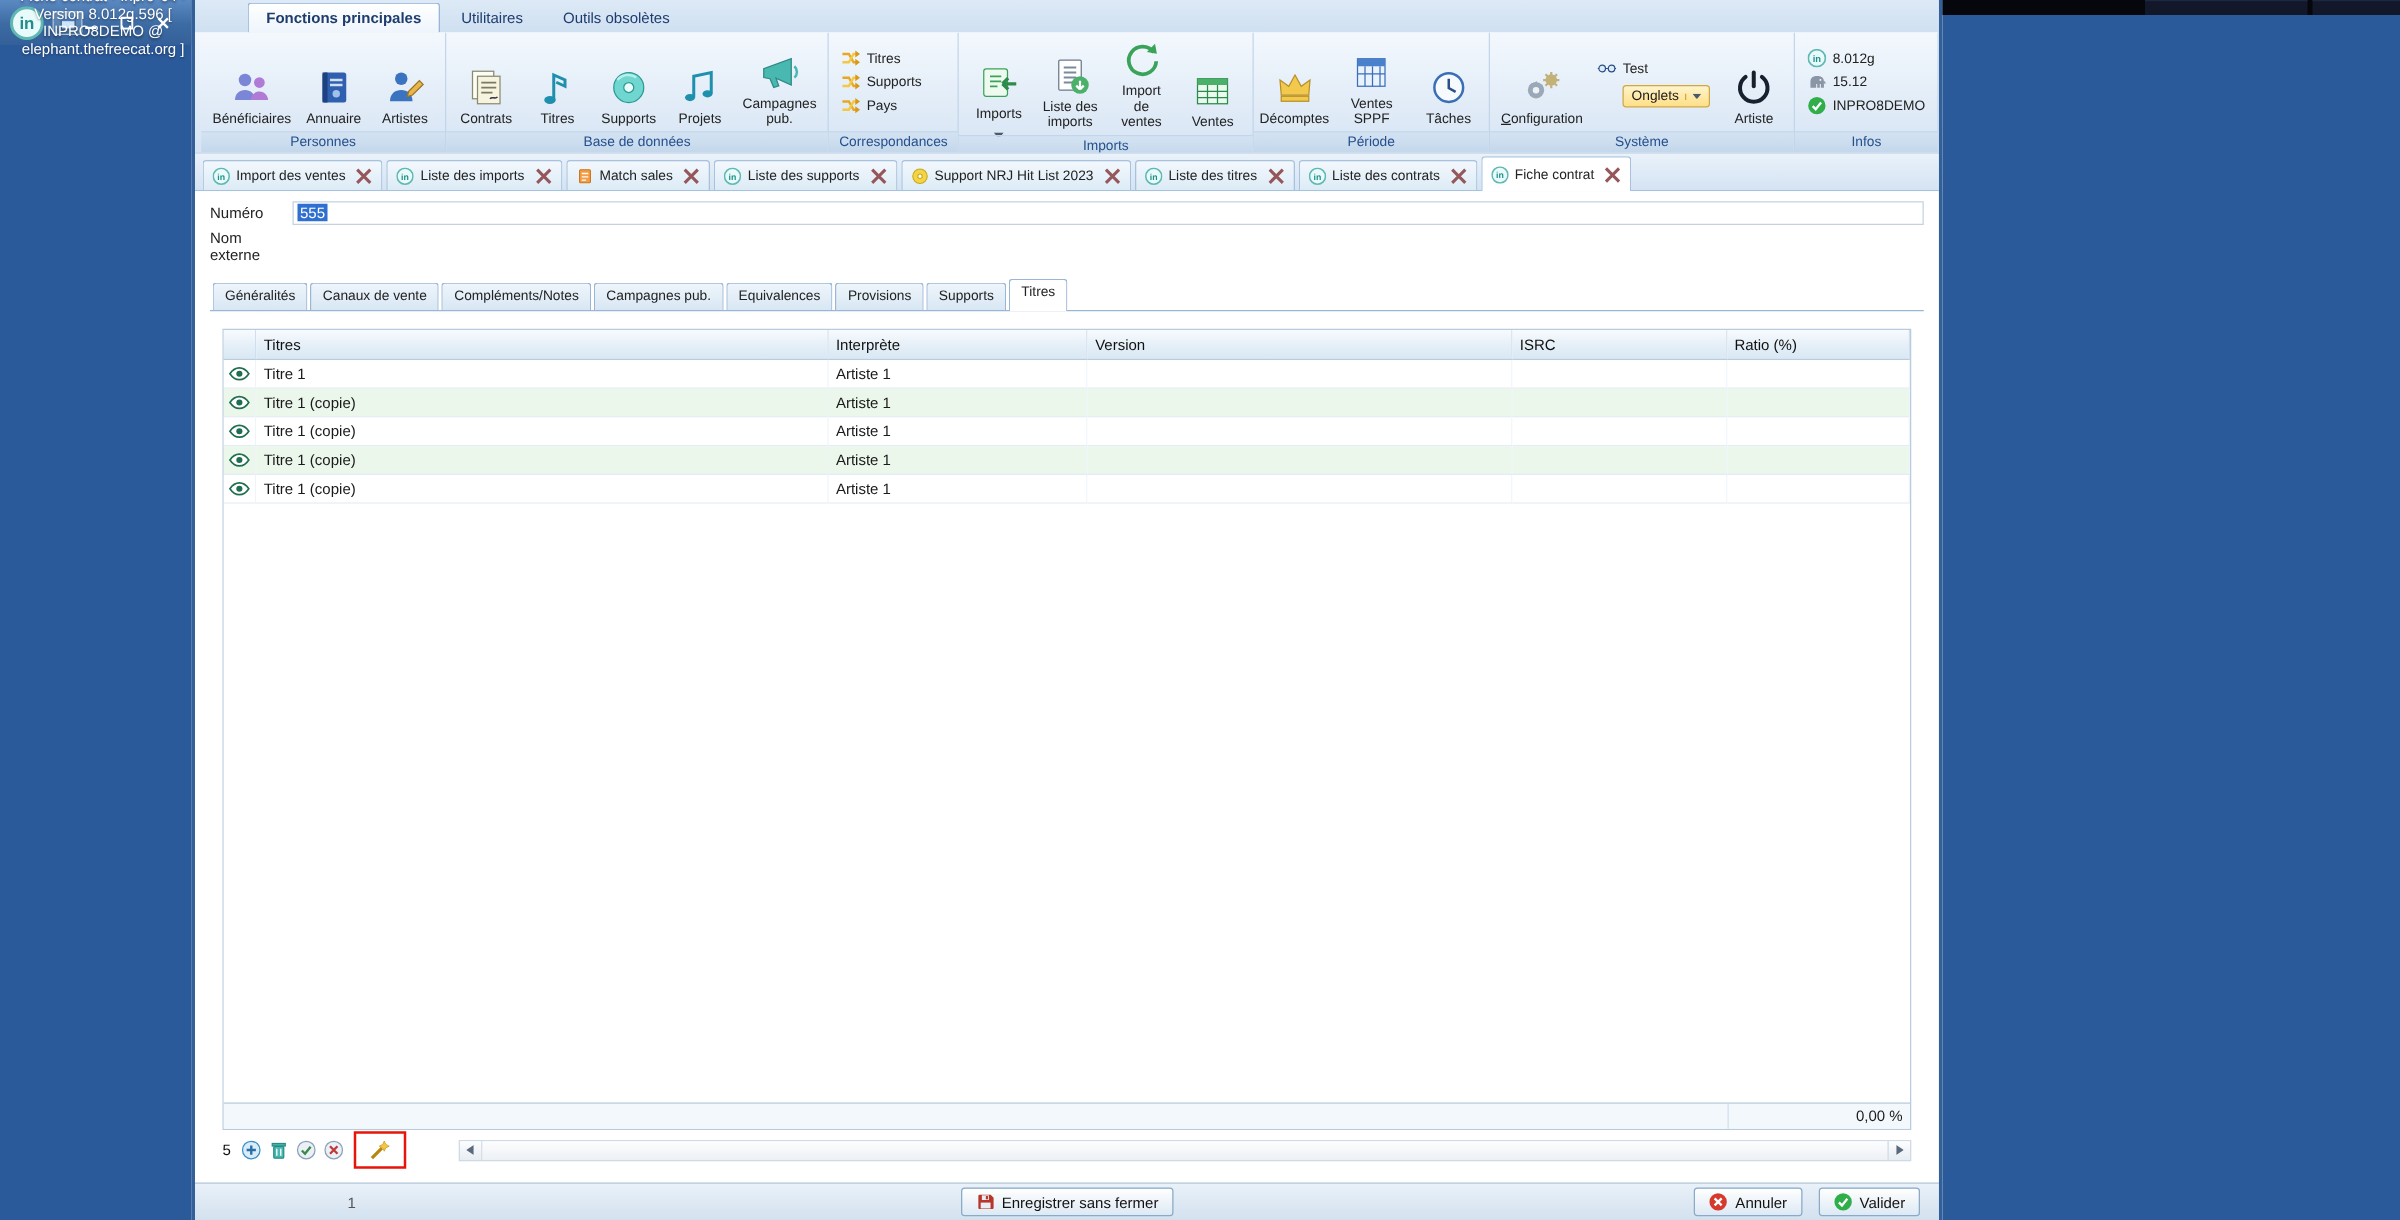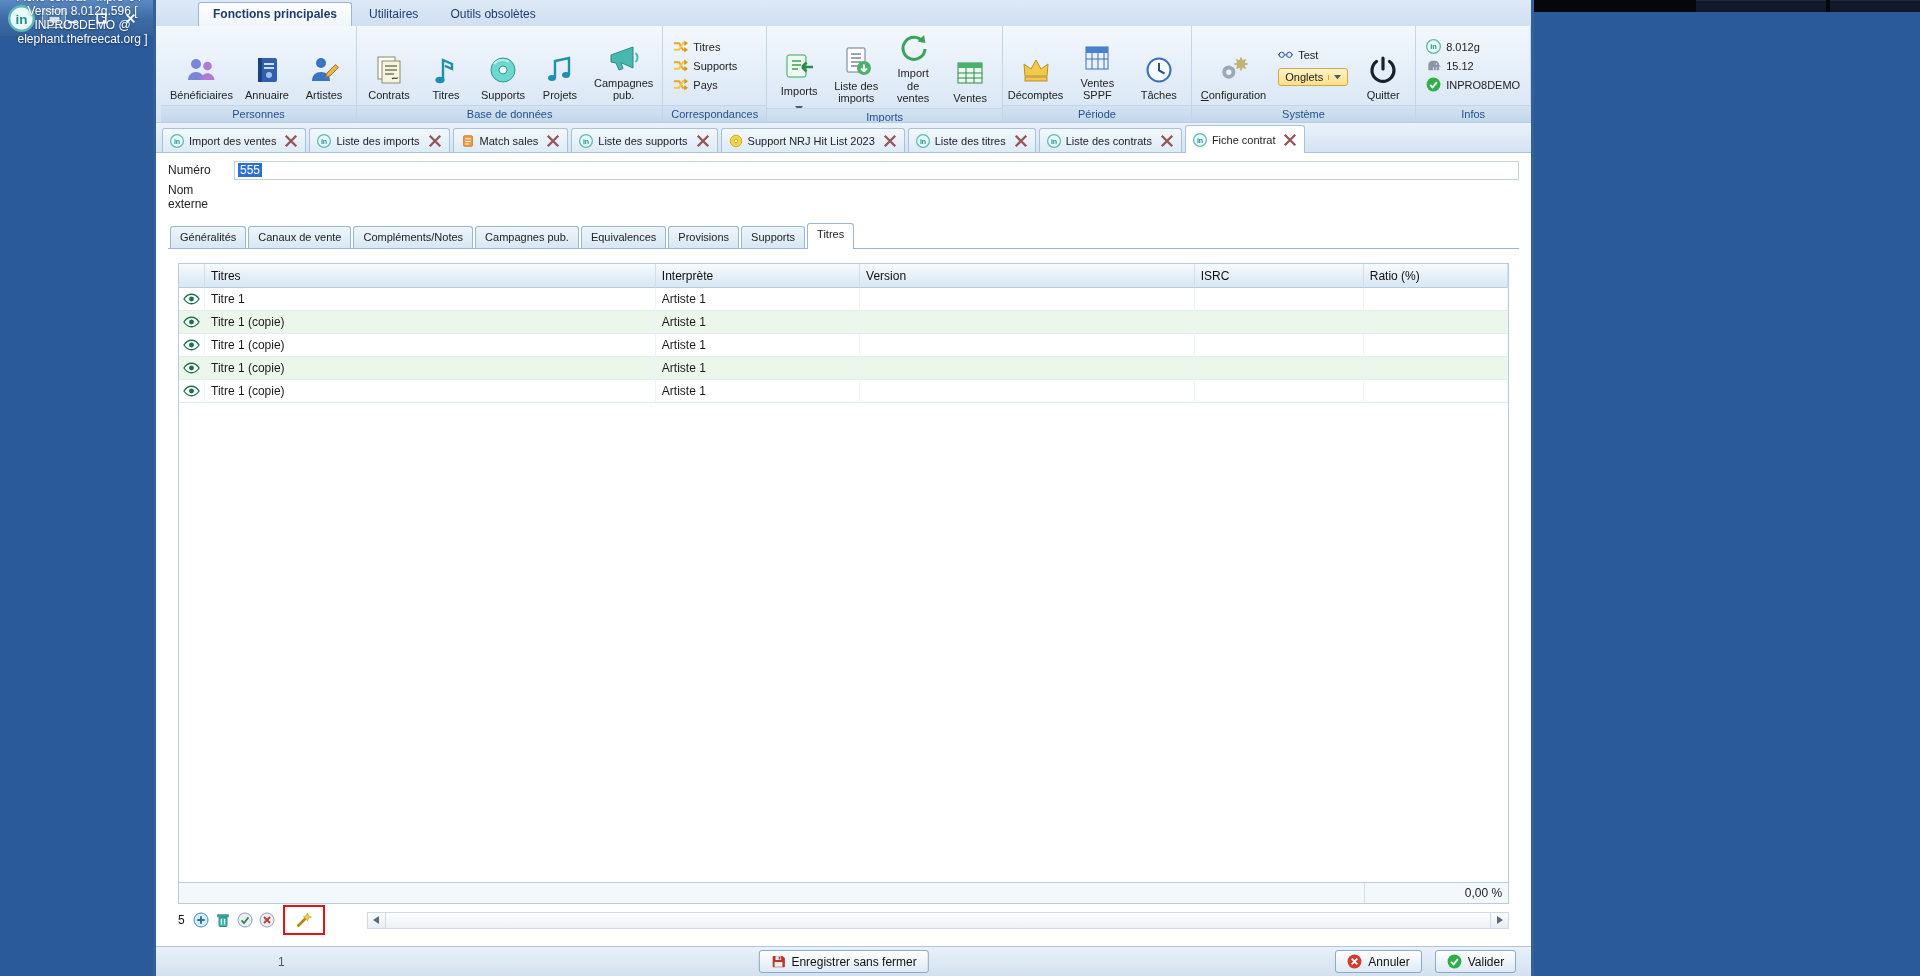--- a/index.html
+++ b/index.html
@@ -30,21 +30,21 @@
   .rgroup-items { flex:1; display:flex; align-items:stretch; padding:3px 4px 1px; gap:1px; }
   .rgroup-items.stack { flex-direction:column; justify-content:center; align-items:flex-start; gap:4px; padding:3px 10px; }
   .rgroup-label { height:17px; line-height:16px; text-align:center; font-size:11px; color:#25508c; background:linear-gradient(#d4e3f2,#c3d7eb); border-top:1px solid #c2d5ea; padding:0 8px; white-space:nowrap; }
   .rbtn { min-width:56px; max-width:82px; display:flex; flex-direction:column; align-items:center; padding:3px 5px 2px; border-radius:3px; cursor:default;justify-content:flex-end; }
   .rbtn .icon.sz32 { width:32px; height:32px; margin-bottom:3px; }
   .rbtn-label { font-size:11px; line-height:1.15; text-align:center; color:#222; }
   .rbtn-arrow { margin-top:2px; width:8px; height:5px; }
   .smallrow { display:flex; align-items:center; gap:5px; font-size:11px; color:#222; white-space:nowrap; }
   .smallrow .icon { width:15px; height:15px; flex:0 0 auto; }
   .syscol { display:flex; flex-direction:column; justify-content:center; gap:6px; padding:0 6px; }
-  .onglets-btn { display:flex; align-items:center; gap:5px; background:linear-gradient(#fff4ca,#ffdf87); border:1px solid #d2a83a; border-radius:3px; padding:2px 6px; font-size:11px; }
+  .onglets-btn { display:flex; align-items:center; gap:5px; background:linear-gradient(#fff4ca,#ffdf87); border:1px solid #d2a83a; border-radius:3px; padding:2px 6px; font-size:11px;margin-left:20px; }
   .onglets-btn .on-arrow { border-left:1px solid #d2a83a; padding-left:5px; width:13px; height:5px; display:flex; align-items:center; }
   .icon svg { width:100%; height:100%; display:block; }
 
   
   .doctab-bar { height:30px; flex:0 0 auto; background:linear-gradient(#eaf2fa,#d4e3f3); border-bottom:1px solid #a8c2de; display:flex; align-items:flex-end; padding:0 6px; gap:3px; }
   .doctab { display:flex; align-items:center; gap:5px; padding:5px 7px; font-size:11px; height:24px; border:1px solid #a8c2de; border-bottom:none; border-radius:3px 3px 0 0; background:linear-gradient(#f3f8fd,#dcebf6); color:#222; white-space:nowrap; }
   .doctab.active { background:#fff; height:28px; margin-bottom:-1px; }
   .doctab .icon { width:14px; height:14px; }
   .doctab-close { width:8px; height:8px; margin-left:3px; }
 
@@ -400,21 +400,21 @@
                 </span>
               </div>
             </div>
             <div class="rbtn">
               <span class="icon sz32">
                 <svg viewBox="0 0 32 32">
                   <path d="M16 4v11" stroke="#16202e" stroke-width="3.2" stroke-linecap="round"></path>
                   <path d="M9.5 7.5a11 11 0 1013 0" fill="none" stroke="#16202e" stroke-width="3.2" stroke-linecap="round"></path>
                 </svg>
               </span>
-              <div class="rbtn-label">Quitter</div>
+              <div class="rbtn-label">Artiste</div>
             </div>
           </div>
           <div class="rgroup-label">Système</div>
         </div>
         <div class="rgroup">
           <div class="rgroup-items stack">
             <div class="smallrow">
               <span class="icon" style="width: 15px; height: 15px;">
                 <svg viewBox="0 0 18 18">
                   <circle cx="9" cy="9" r="8.2" fill="#e8fbfa"></circle>

